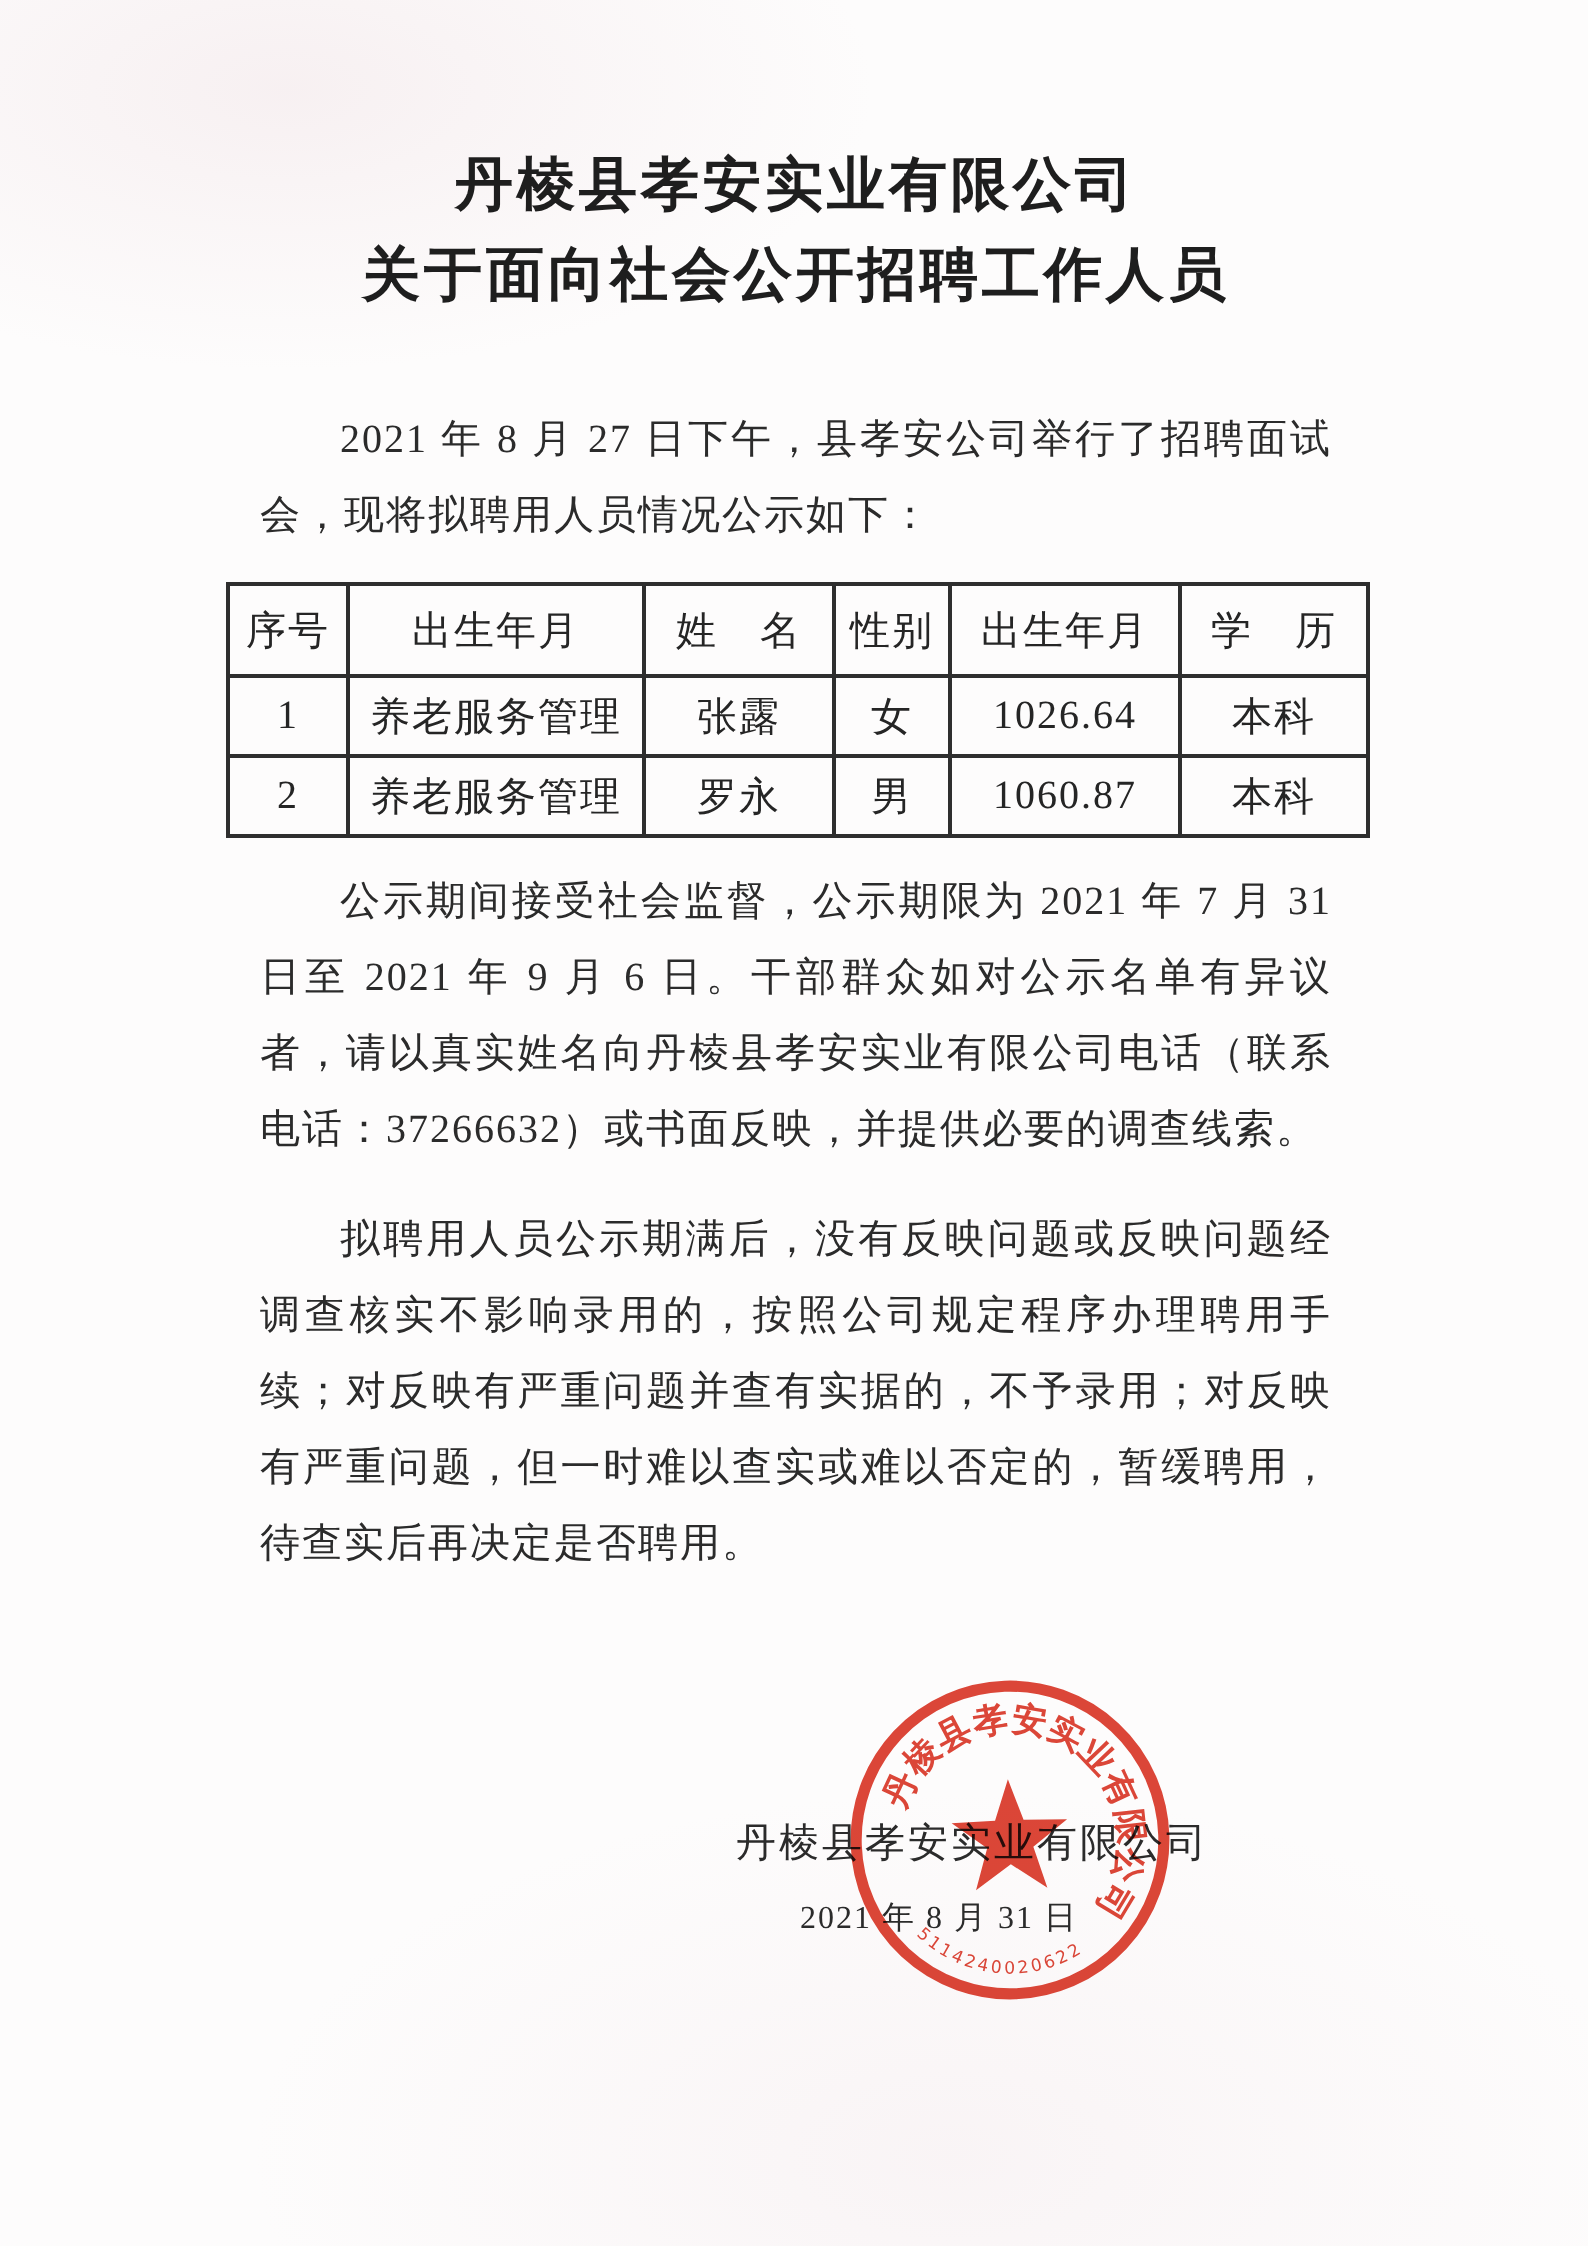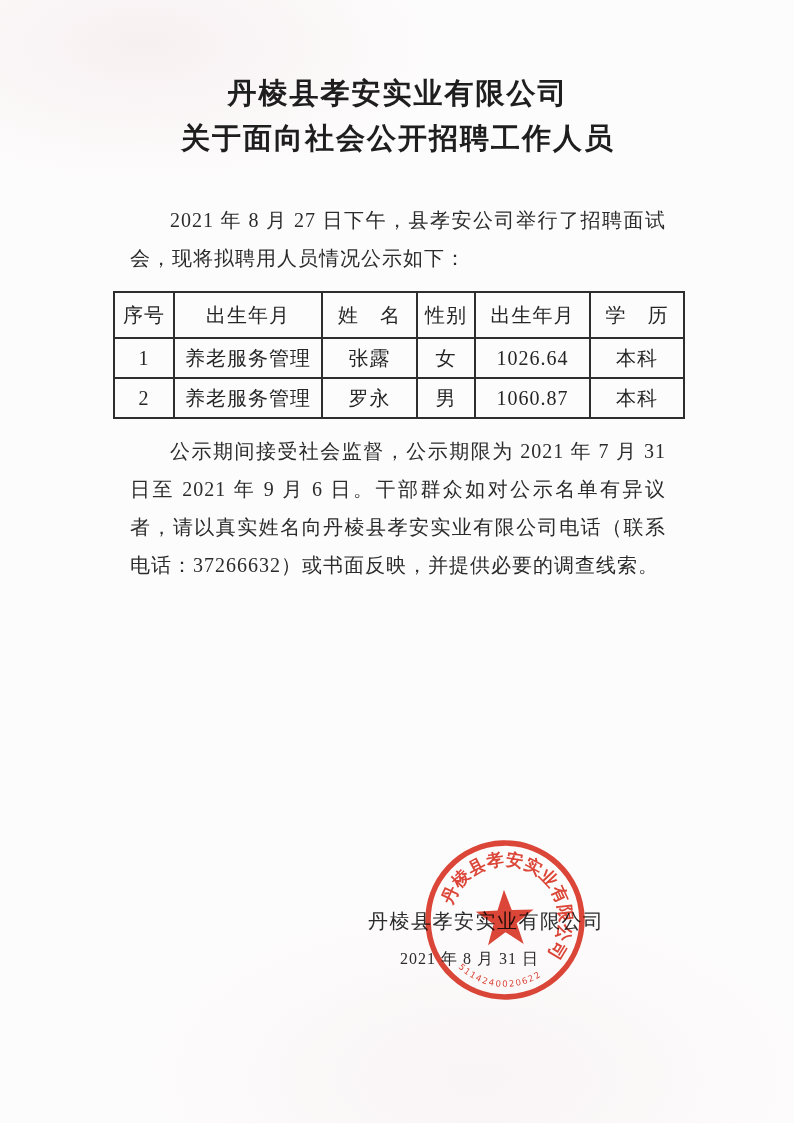--- a/index.html
+++ b/index.html
@@ -142,20 +142,21 @@
         <td>罗永</td>
         <td>男</td>
         <td>1060.87</td>
         <td>本科</td>
       </tr>
     </tbody>
   </table>
 
   <p class="body-para para-supervision">公示期间接受社会监督，公示期限为 2021 年 7 月 31 日至 2021 年 9 月 6 日。干部群众如对公示名单有异议者，请以真实姓名向丹棱县孝安实业有限公司电话（联系电话：37266632）或书面反映，并提供必要的调查线索。</p>
 
+  <p class="body-para para-procedure">拟聘用人员公示期满后，没有反映问题或反映问题经调查核实不影响录用的，按照公司规定程序办理聘用手续；对反映有严重问题并查有实据的，不予录用；对反映有严重问题，但一时难以查实或难以否定的，暂缓聘用，待查实后再决定是否聘用。</p>
 
   <div class="closing-company">丹棱县孝安实业有限公司</div>
   <div class="closing-date">2021 年 8 月 31 日</div>
 
   <svg class="seal" viewBox="0 0 164 164" xmlns="http://www.w3.org/2000/svg">
     <defs>
       <path id="sealTextArc" d="M 30.4 66.2 A 54 54 0 1 1 121.5 118.8" fill="none"></path>
       <path id="sealCodeArc" d="M 22.2 109.9 A 66 66 0 0 0 132.6 124.4" fill="none"></path>
     </defs>
     <circle cx="82" cy="82" r="76" fill="none" stroke-width="5.5" stroke="#da3727"></circle>

